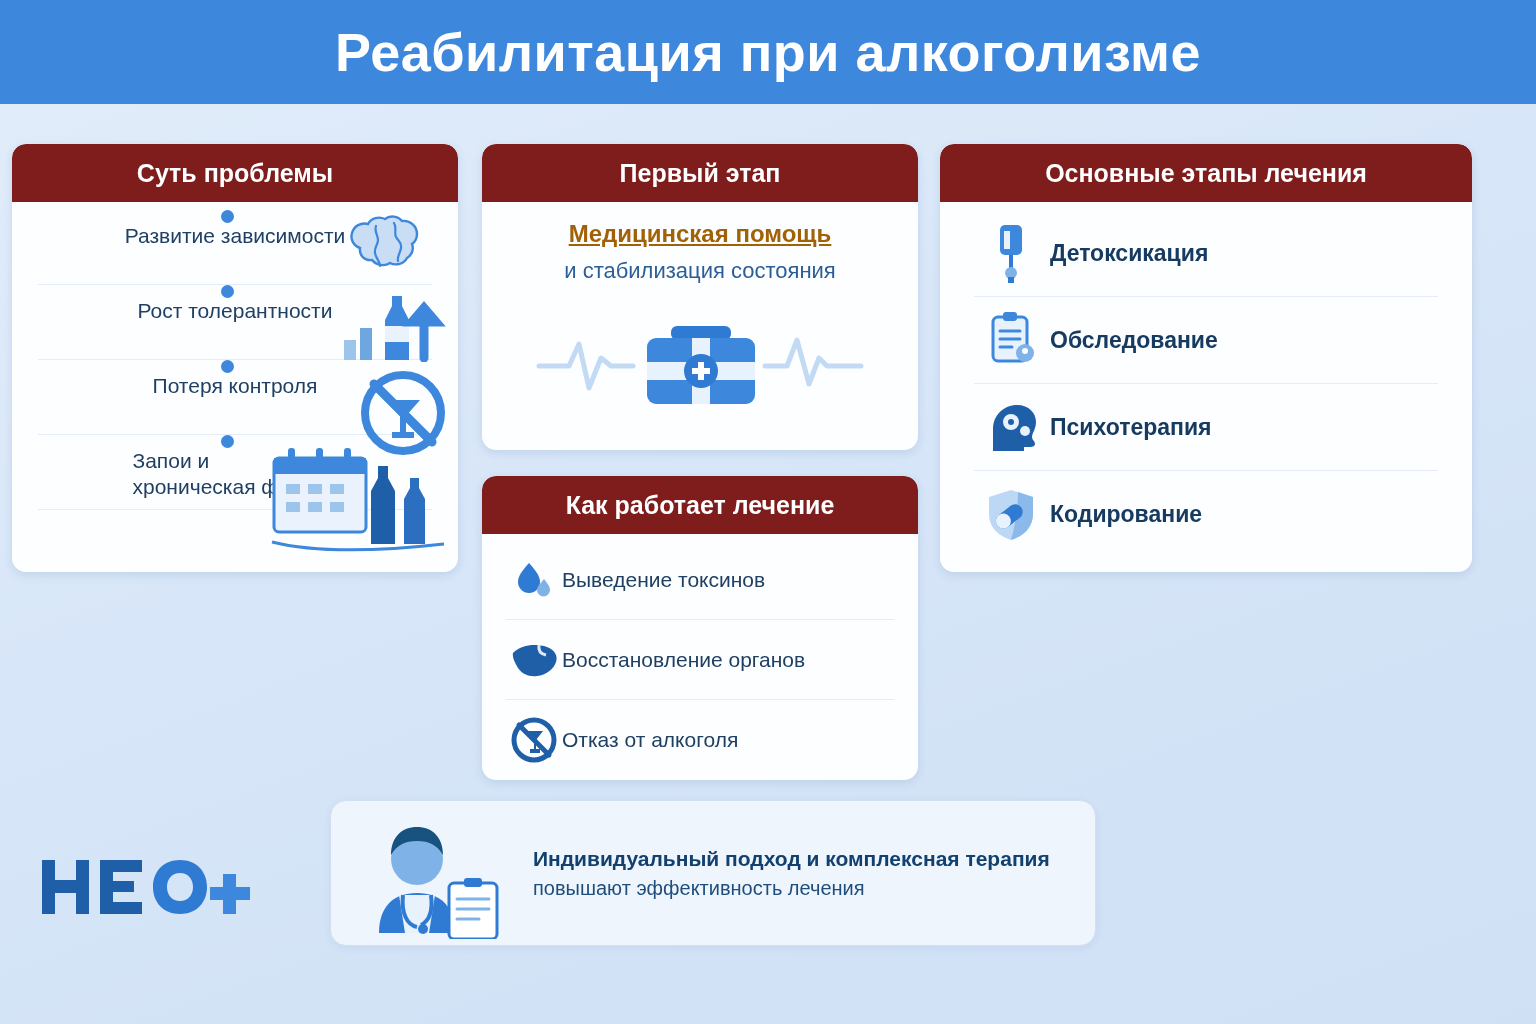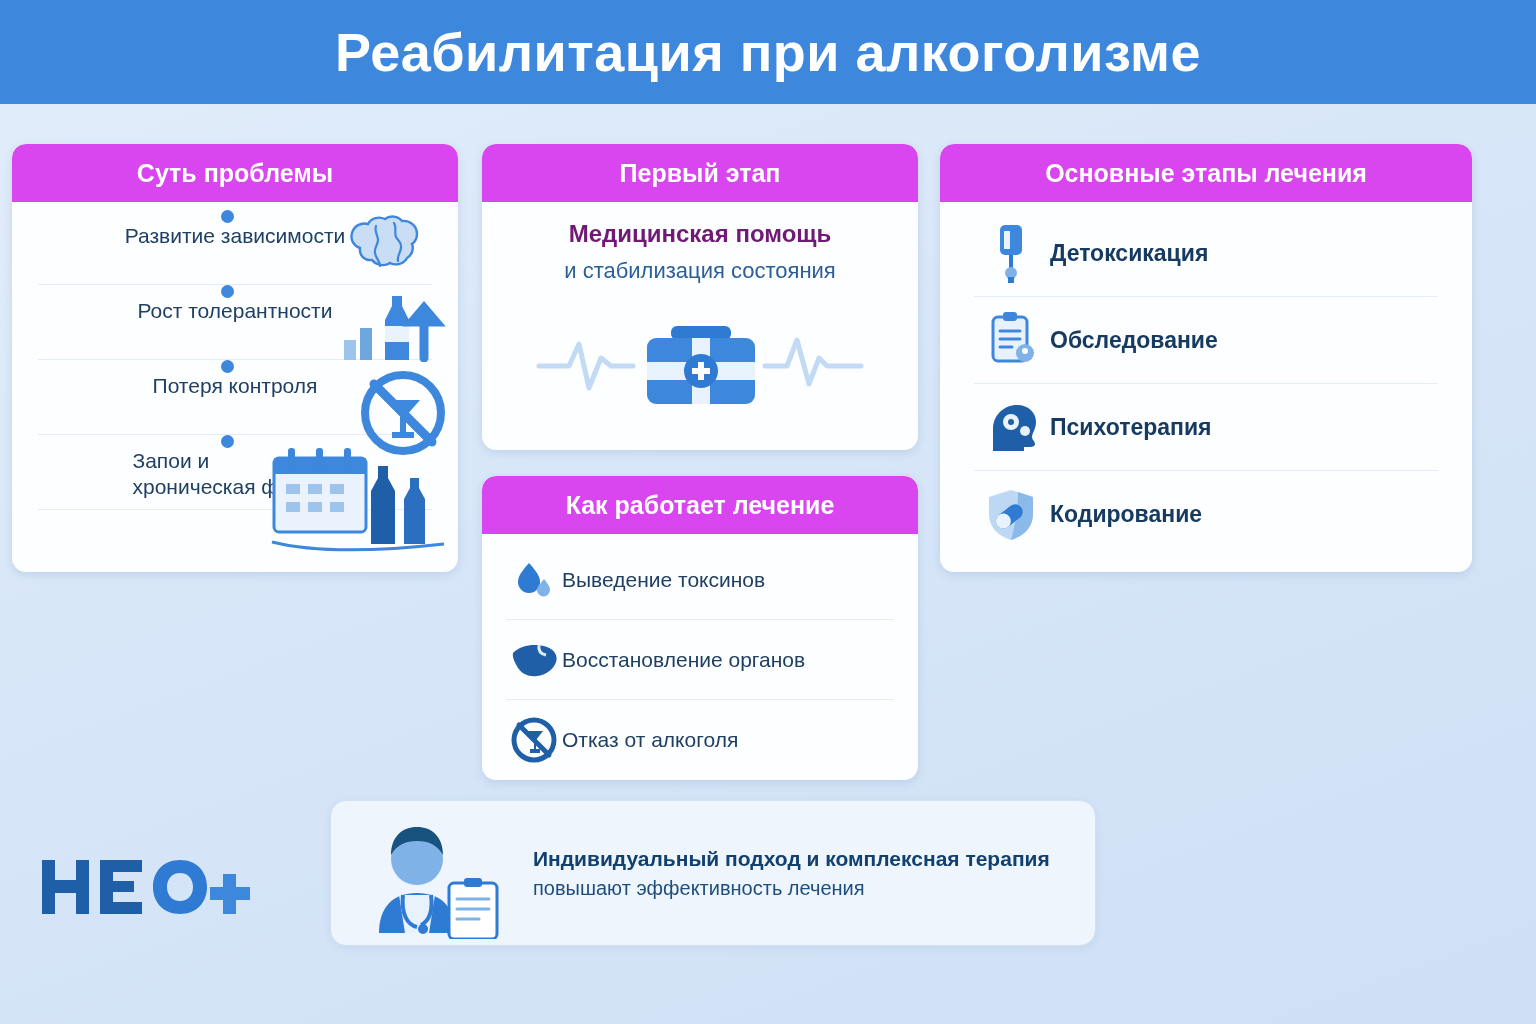--- a/index.html
+++ b/index.html
@@ -37,21 +37,21 @@
 
   
   .card {
     position: absolute;
     background: #fdfeff;
     border-radius: 14px;
     box-shadow: 0 3px 10px rgba(40,80,140,0.13);
     overflow: hidden;
   }
   .card-head {
-    background: #d946ef;
+    background: #7f1d1d;
     color: #fff;
     font-size: 25px;
     font-weight: bold;
     height: 58px;
     display: flex;
     align-items: center;
     justify-content: center;
     border-radius: 14px 14px 0 0;
   }
   .card-body { position: relative; padding: 14px 22px; }
@@ -76,21 +76,21 @@
     background: #3d87dc; margin-right: 15px; flex: 0 0 auto;
   }
   .prob-row .txt { line-height: 1.25; }
 
   
   .art { position: absolute; pointer-events: none; }
 
   
   #card-first { left: 482px; top: 144px; width: 436px; height: 306px; }
   #card-first .card-body { height: 248px; text-align: center; padding-top: 18px; }
-  .first-l1 { font-size: 24px; font-weight: bold; color: #701a75; }
+  .first-l1 { font-size: 24px; font-weight: bold; color: #a16207; text-decoration: underline; }
   .first-l2 { font-size: 22px; color: #2b5e96; margin-top: 10px; }
 
   
   #card-how { left: 482px; top: 476px; width: 436px; height: 304px; }
   #card-how .card-body { padding: 6px 0 12px 0; height: 246px; }
   .how-row {
     display: flex; align-items: center;
     height: 80px; margin: 0 24px;
     border-bottom: 1px solid #e4edf7;
     font-size: 21px; color: #1f3f63;

